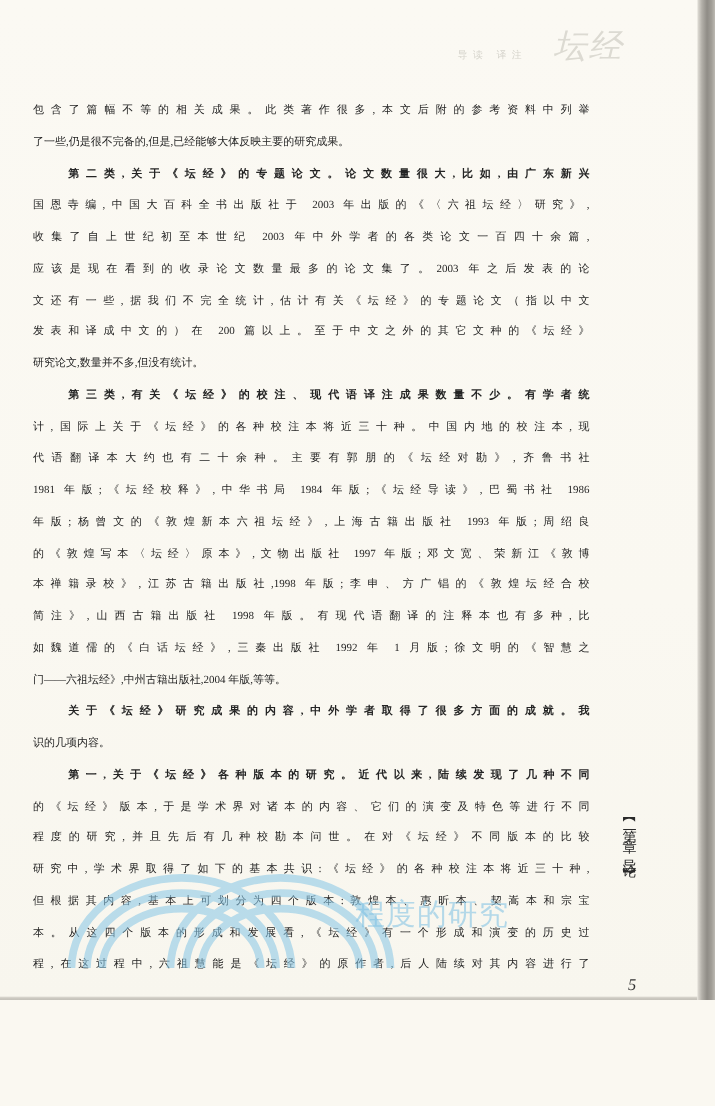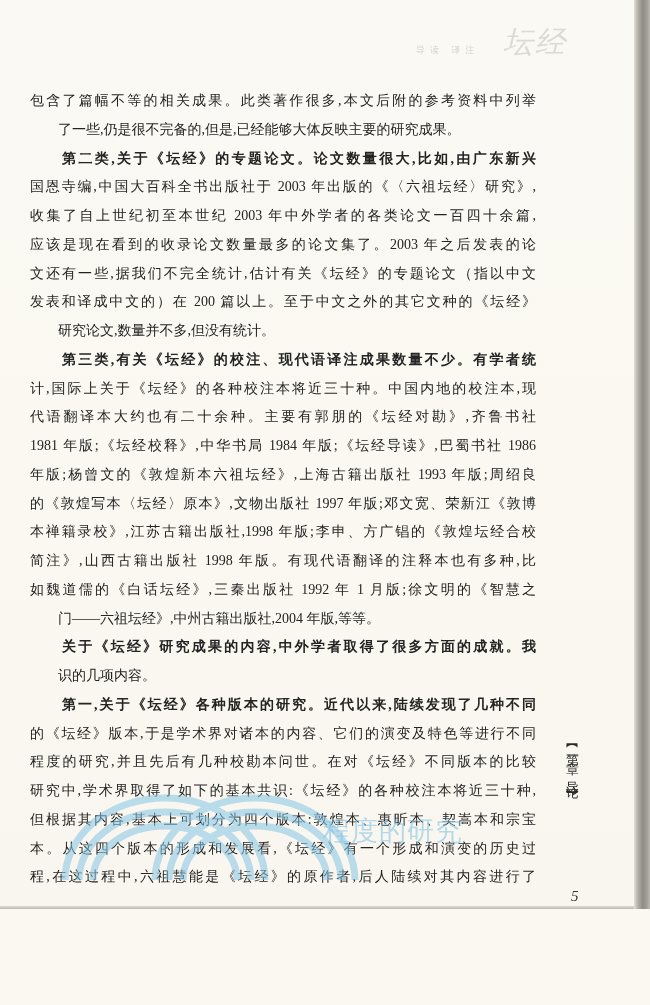--- a/index.html
+++ b/index.html
@@ -21,27 +21,27 @@
     font-size: 9px; letter-spacing: 5px; color: #d6d4cc; white-space: nowrap;
   }
   .head-title {
     position: absolute; left: 503px; top: 22px;
     font-size: 30px; font-style: italic; color: #dcdad2; letter-spacing: 2px; white-space: nowrap;
   }
   
   .body-text { position: absolute; left: 30px; top: 87px; width: 506px; }
   .line {
     height: 28.75px; line-height: 28.75px;
-    font-size: 14px; color: #242424;
+    font-size: 10px; color: #242424;
     white-space: nowrap;
     text-align: justify; text-align-last: justify;
     text-justify: inter-character;
   }
   .line.indent { padding-left: 32px; font-weight: bold; }
-  .line.last { text-align: center; text-align-last: left; margin-left: 28px; }
+  .line.last { text-align: center; text-align-last: left; }
   
   .chapter-tab {
     position: absolute; left: 564px; top: 739px;
     writing-mode: vertical-rl; text-orientation: mixed;
     font-size: 13px; letter-spacing: 4.5px; word-spacing: 6px;
     color: #2a2a2a; white-space: nowrap; line-height: 16px;
   }
   .page-number {
     position: absolute; left: 571px; top: 888px;
     font-size: 15px; font-style: italic; color: #333;

